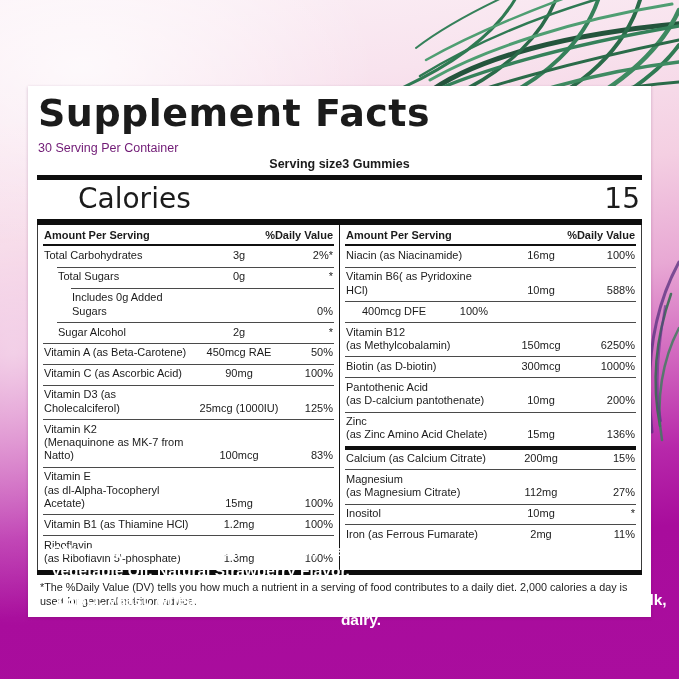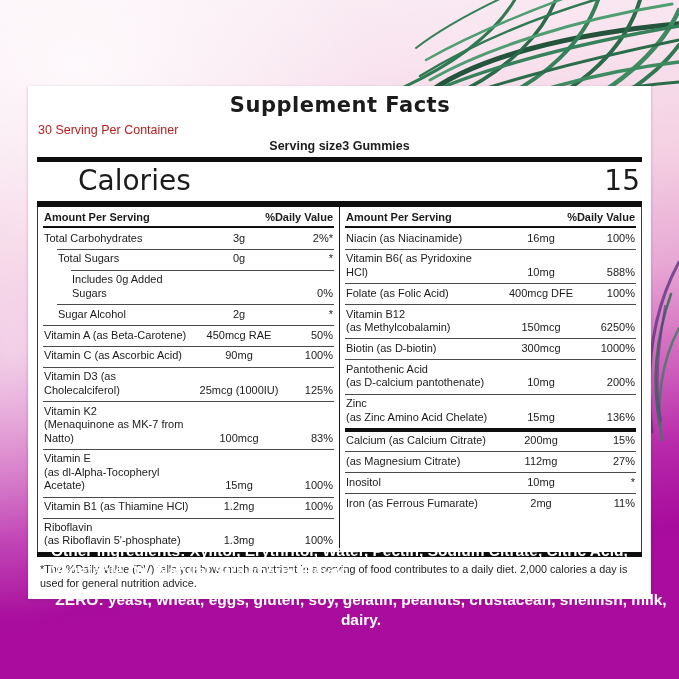--- a/index.html
+++ b/index.html
@@ -7,23 +7,23 @@
   .stage{position:relative;width:679px;height:679px;overflow:hidden;
     background:linear-gradient(172deg,#fbf0f6 0%,#f8e3ee 16%,#f4cfe2 32%,#e8a8d4 46%,#d268bf 58%,#b728aa 70%,#a80c9c 80%,#aa0d9e 100%);}
   .stage::before{content:'';position:absolute;inset:0;
     background:radial-gradient(ellipse 420px 260px at 12% 10%,rgba(255,255,255,.75),rgba(255,255,255,0) 70%),
                radial-gradient(ellipse 260px 420px at 2% 52%,rgba(255,255,255,.45),rgba(255,255,255,0) 65%);
     pointer-events:none;}
   .palm{position:absolute;top:0;left:0;}
   
   .card{position:absolute;left:28px;top:86px;width:623px;box-sizing:border-box;
     background:#fff;padding:5px 9px 7px;color:#1b1b1b;box-shadow:0 1px 3px rgba(90,10,80,.25);}
-  .title{font-family:"DejaVu Sans",sans-serif;font-weight:800;font-size:21px;line-height:1.05;
-    letter-spacing:.5px;margin:3px 0 7px 1px;text-align:center;}
-  .servings{font-size:12.5px;color:#b91c1c;margin-left:1px;}
+  .title{font-family:"DejaVu Sans",sans-serif;font-weight:800;font-size:38px;line-height:1.05;
+    letter-spacing:.5px;margin:3px 0 7px 1px;}
+  .servings{font-size:12.5px;color:#701a75;margin-left:1px;}
   .serving-row{display:flex;justify-content:center;font-weight:700;font-size:12.5px;
     margin:2px 1px 4px;}
   .bar{background:#0e0e0e;}
   .bar-a{height:5px;}
   .bar-b{height:6px;}
   .calories-row{display:flex;justify-content:space-between;align-items:flex-end;
     font-family:"DejaVu Sans",sans-serif;font-weight:400;font-size:28px;padding:2px 2px 4px 1px;margin-left:40px;}
   
   .table-wrap{display:flex;border-left:1px solid #3a3a3a;border-right:1px solid #3a3a3a;}
   .col{flex:1;padding:0 5px;display:flex;flex-direction:column;}
@@ -197,23 +197,20 @@
               <div class="dv">100%</div>
             </div>
             <div class="trow" style="--ind: 0;">
               <div class="nm">
                 <span>Vitamin B6( as Pyridoxine HCl)</span>
               </div>
               <div class="amt">10mg</div>
               <div class="dv">588%</div>
             </div>
             <div class="trow" style="--ind: 0;">
-              <div class="nm">
-                <span>Folate (as Folic Acid)</span>
-              </div>
               <div class="amt">400mcg DFE</div>
               <div class="dv">100%</div>
             </div>
             <div class="trow" style="--ind: 0;">
               <div class="nm">
                 <span>Vitamin B12</span>
                 <span>(as Methylcobalamin)</span>
               </div>
               <div class="amt">150mcg</div>
               <div class="dv">6250%</div>
@@ -243,20 +240,21 @@
             </div>
             <div class="trow thick-top" style="--ind: 0;">
               <div class="nm">
                 <span>Calcium (as Calcium Citrate)</span>
               </div>
               <div class="amt">200mg</div>
               <div class="dv">15%</div>
             </div>
             <div class="trow" style="--ind: 0;">
               <div class="nm">
+                <span>Magnesium</span>
                 <span>(as Magnesium Citrate)</span>
               </div>
               <div class="amt">112mg</div>
               <div class="dv">27%</div>
             </div>
             <div class="trow" style="--ind: 0;">
               <div class="nm">
                 <span>Inositol</span>
               </div>
               <div class="amt">10mg</div>

